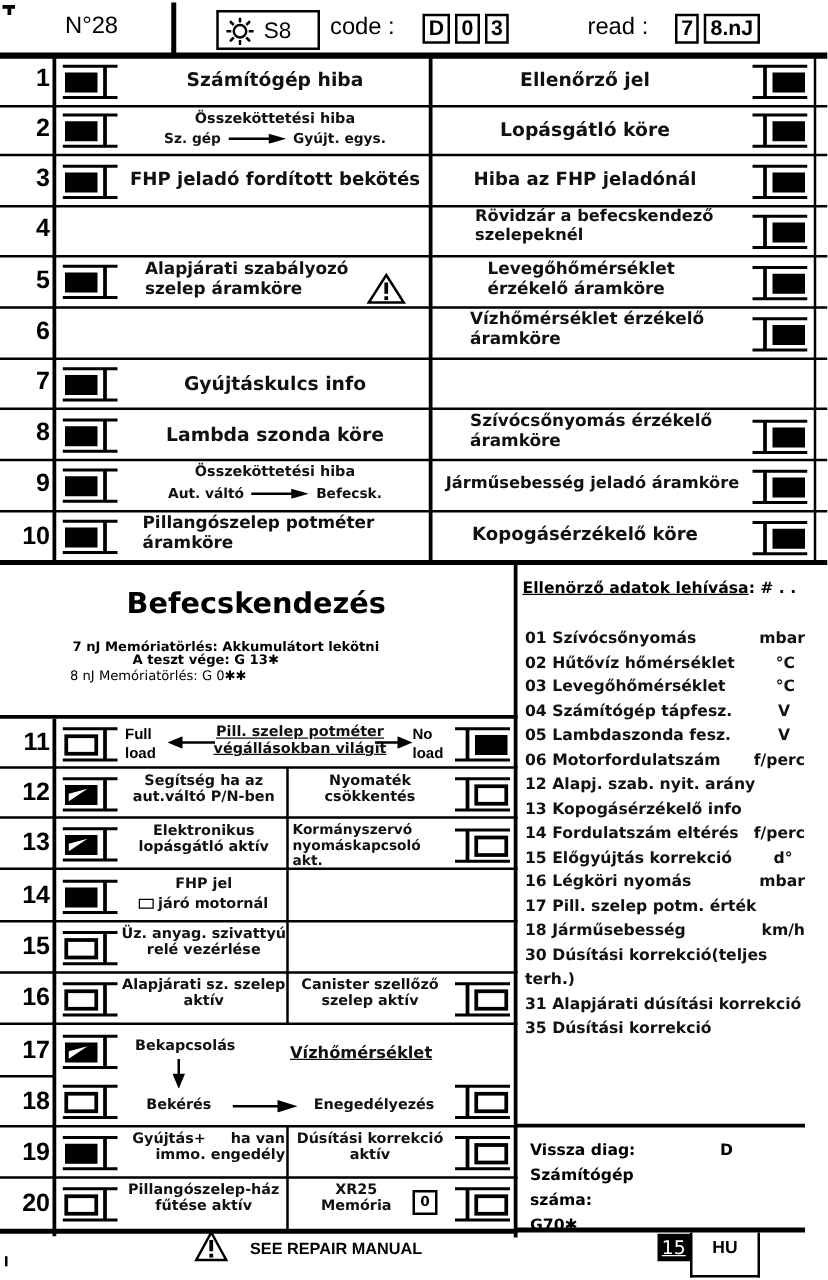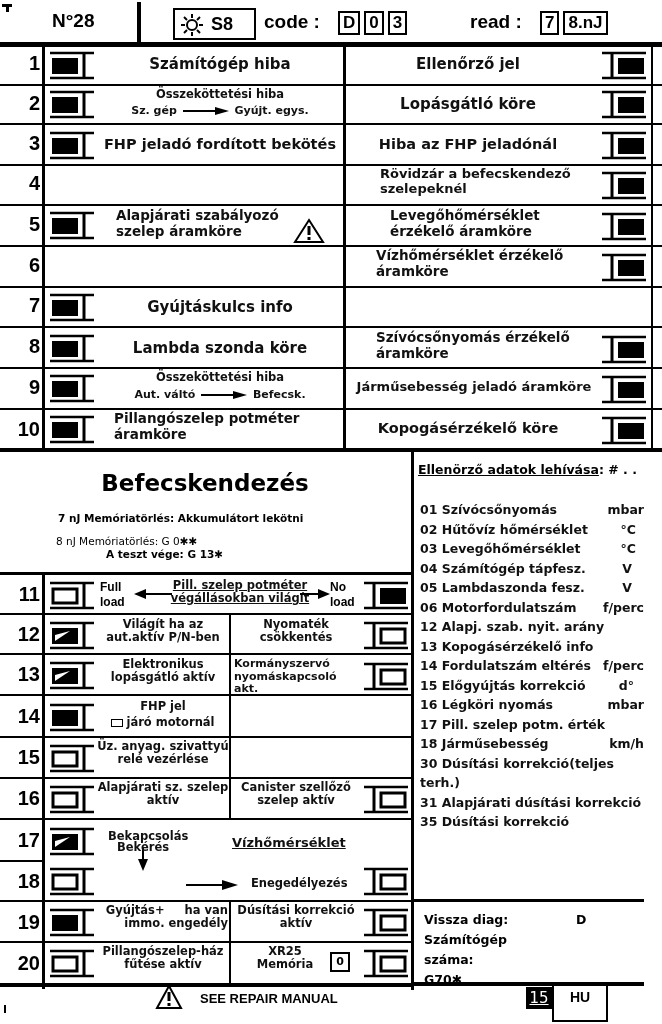--- a/index.html
+++ b/index.html
@@ -3,21 +3,21 @@
   <meta charset="utf-8">
   <style>
     * { box-sizing: border-box; margin: 0; padding: 0; }
     html, body { width: 662px; height: 1024px; background: #ffffff; overflow: hidden; }
     body { position: relative; font-family: "DejaVu Sans", sans-serif; color: #000; }
     .abs { position: absolute; }
     .hl { position: absolute; background: #000; }
     .vl { position: absolute; background: #000; }
     .lbl { position: absolute; font-family: "DejaVu Sans", sans-serif; font-weight: bold; color: #111; text-align: center; line-height: 1.15; }
     .num { position: absolute; font-family: "Liberation Sans", sans-serif; font-weight: bold; font-size: 20px; text-align: right; width: 36px; }
-    .hdr { font-family: "Liberation Sans", sans-serif; font-weight: bold; }
+    .hdr { font-family: "Liberation Sans", sans-serif; font-weight: normal; }
     .box { display: inline-block; border: 2px solid #000; padding: 0 3px; font-family: "Liberation Sans", sans-serif; font-weight: bold; font-size: 17px; line-height: 20px; margin-right: 4px; }
     .ico { position: absolute; width: 46px; height: 30px; }
     .arrow { display: inline-block; vertical-align: middle; }
     .ul { text-decoration: underline; }
     .params-line { display: flex; justify-content: space-between; font-weight: bold; font-size: 12.5px; line-height: 19.5px; color: #111; }
   </style>
 </head>
 <body>
 
 <div class="hl" style="left:2px;top:4px;width:10px;height:3px;"></div>
@@ -246,21 +246,21 @@
       <line x1="2" y1="3" x2="46" y2="3" stroke="#000" stroke-width="2.5"></line>
       <line x1="2" y1="28" x2="46" y2="28" stroke="#000" stroke-width="2.5"></line>
       <line x1="12" y1="3" x2="12" y2="28" stroke="#000" stroke-width="3"></line>
     </svg>
 </div>
 
 <div class="vl" style="left:411px;top:450px;width:3px;height:540px;"></div>
 <div class="abs" style="left:0;top:470px;width:410px;text-align:center;font-weight:bold;font-size:23px;">Befecskendezés</div>
 <div class="abs" style="left:58px;top:512px;font-weight:bold;font-size:10.5px;">7  nJ Memóriatörlés: Akkumulátort lekötni</div>
 <div class="abs" style="left:56px;top:535px;font-weight:normal;font-size:10.5px;">8 nJ Memóriatörlés: G 0✱✱</div>
-<div class="abs" style="left:106px;top:548px;font-weight:bold;font-size:10.5px;text-align:right;">A teszt vége: G 13✱</div>
+<div class="abs" style="left:106px;top:522px;font-weight:bold;font-size:10.5px;text-align:right;">A teszt vége: G 13✱</div>
 
 <div class="abs" style="left:418px;top:462px;font-weight:bold;font-size:12.5px;">
   <span class="ul">Ellenörző adatok lehívása</span><span>: # . .</span>
 </div>
 <div class="abs" style="left:420px;top:500px;width:224px;">
   <div class="params-line">
       <span>01 Szívócsőnyomás</span>
       <span>mbar</span>
     </div>
   <div class="params-line">
@@ -379,21 +379,21 @@
 
 <div>
   <div class="num" style="left:4px;top:623px;">12</div>
   <svg class="ico" style="left:50px;top:620px;" viewBox="0 0 46 30">
       <rect x="3" y="9" width="24" height="14" fill="#000" stroke="#000" stroke-width="2"></rect>
       <polygon points="5,21 5,15 20,11" fill="#fff"></polygon>
       <line x1="0" y1="3" x2="44" y2="3" stroke="#000" stroke-width="2.5"></line>
       <line x1="0" y1="28" x2="44" y2="28" stroke="#000" stroke-width="2.5"></line>
       <line x1="34" y1="3" x2="34" y2="28" stroke="#000" stroke-width="3"></line>
     </svg>
-  <div class="lbl" style="left:96px;top:618px;width:134px;font-size:11.5px;">Világít ha az aut.aktív P/N-ben</div>
+  <div class="lbl" style="left:96px;top:618px;width:134px;font-size:11.5px;">Segítség ha az aut.váltó P/N-ben</div>
   <div class="lbl" style="left:234px;top:618px;width:124px;font-size:11.5px;">Nyomaték csökkentés</div>
   <svg class="ico" style="left:362px;top:620px;" viewBox="0 0 46 30">
       <rect x="19" y="9" width="24" height="14" fill="none" stroke="#000" stroke-width="3"></rect>
       <line x1="2" y1="3" x2="46" y2="3" stroke="#000" stroke-width="2.5"></line>
       <line x1="2" y1="28" x2="46" y2="28" stroke="#000" stroke-width="2.5"></line>
       <line x1="12" y1="3" x2="12" y2="28" stroke="#000" stroke-width="3"></line>
     </svg>
 </div>
 
 <div>
@@ -473,21 +473,21 @@
   <div class="lbl" style="left:232px;top:836px;font-size:13px;"><span class="ul">Vízhőmérséklet</span></div>
 </div>
 <div>
   <div class="num" style="left:4px;top:870px;">18</div>
   <svg class="ico" style="left:50px;top:866px;" viewBox="0 0 46 30">
       <rect x="3" y="9" width="24" height="14" fill="none" stroke="#000" stroke-width="3"></rect>
       <line x1="0" y1="3" x2="44" y2="3" stroke="#000" stroke-width="2.5"></line>
       <line x1="0" y1="28" x2="44" y2="28" stroke="#000" stroke-width="2.5"></line>
       <line x1="34" y1="3" x2="34" y2="28" stroke="#000" stroke-width="3"></line>
     </svg>
-  <div class="lbl" style="left:117px;top:841px;font-size:11.5px;">Bekérés</div>
+  <div class="lbl" style="left:117px;top:877px;font-size:11.5px;">Bekérés</div>
   <svg class="abs" style="left:186px;top:880px;" width="52" height="10" viewBox="0 0 52 10">
       <line x1="0" y1="5" x2="38" y2="5" stroke="#000" stroke-width="2"></line>
       <polygon points="52,5 36,0 36,10" fill="#000"></polygon>
     </svg>
   <div class="lbl" style="left:251px;top:877px;font-size:11.5px;">Enegedélyezés</div>
   <svg class="ico" style="left:362px;top:866px;" viewBox="0 0 46 30">
       <rect x="19" y="9" width="24" height="14" fill="none" stroke="#000" stroke-width="3"></rect>
       <line x1="2" y1="3" x2="46" y2="3" stroke="#000" stroke-width="2.5"></line>
       <line x1="2" y1="28" x2="46" y2="28" stroke="#000" stroke-width="2.5"></line>
       <line x1="12" y1="3" x2="12" y2="28" stroke="#000" stroke-width="3"></line>

